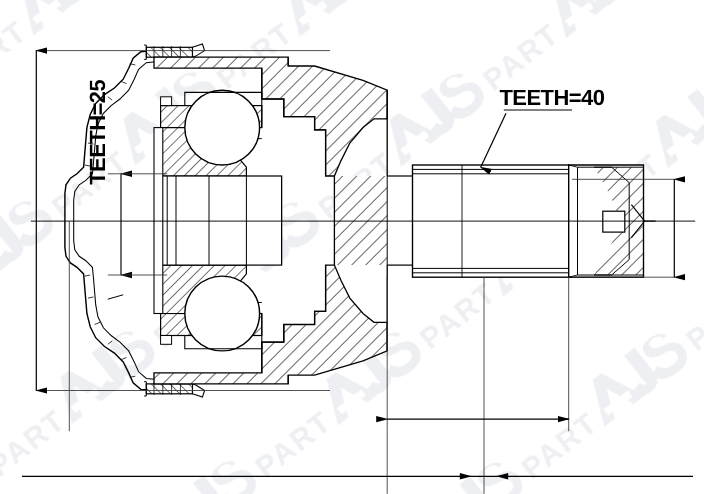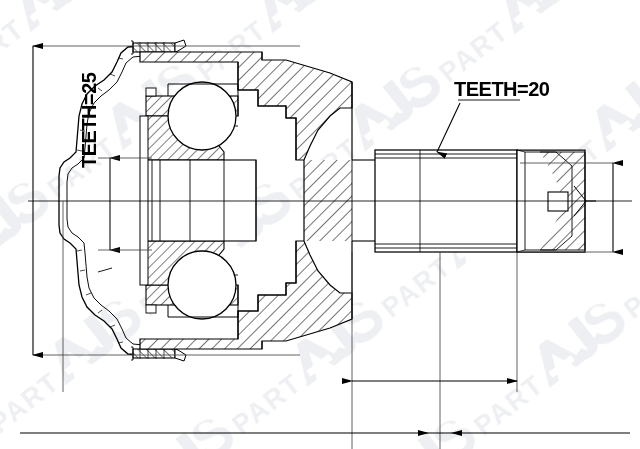--- a/index.html
+++ b/index.html
@@ -253,17 +253,17 @@
         <line x1="458" y1="100" x2="520" y2="100" stroke-width="0.9"></line>
       </g>
 
       <g>
         <line x1="98" y1="272" x2="112" y2="268" stroke-width="0.9"></line>
       </g>
 
     </g>
   </svg>
 
-  <div class="lbl" id="teeth30">TEETH=20</div>
+  <div class="lbl" id="teeth30">TEETH=40</div>
 
   <div class="lbl" id="teeth25">TEETH=25</div>
 
 </div>
 
 </body></html>

